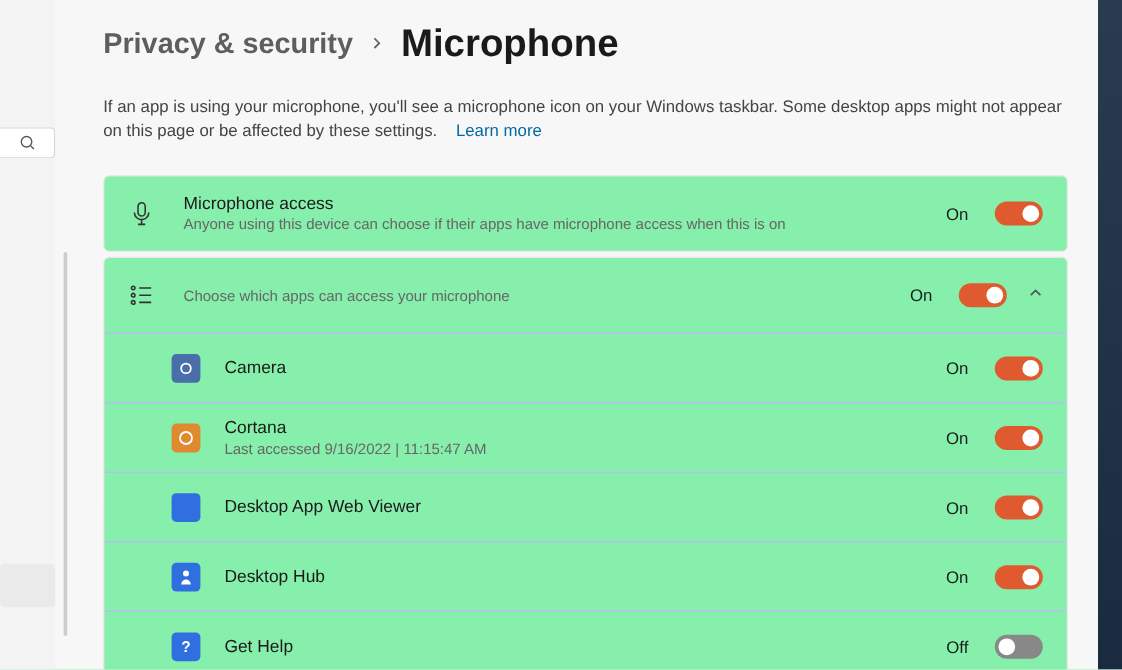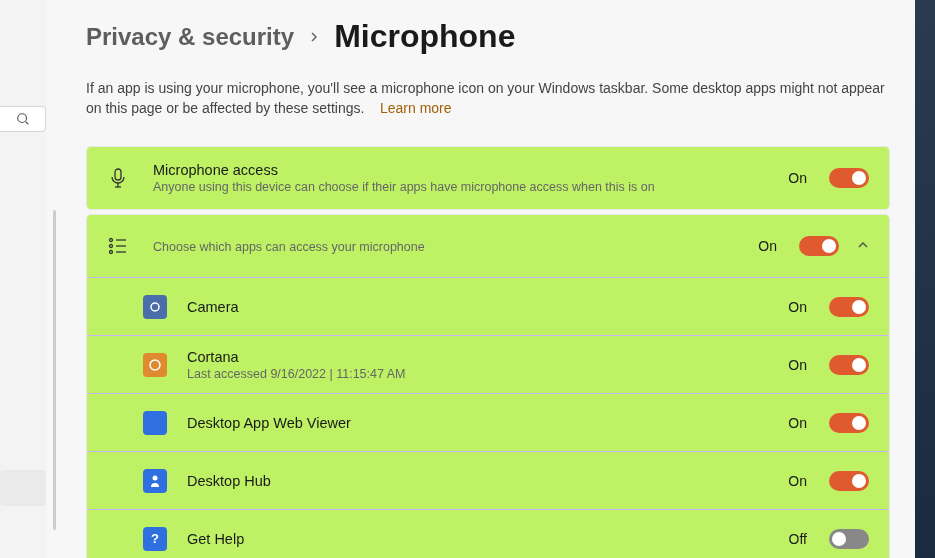--- a/index.html
+++ b/index.html
@@ -77,23 +77,23 @@
       font-weight: 600;
       color: #1a1a1a;
     }
     .desc {
       font-size: 14px;
       color: #444;
       line-height: 1.4;
       margin-bottom: 28px;
       max-width: 802px;
     }
-    .learn-link { color: #a16207; cursor: pointer; text-align: center; }
+    .learn-link { color: #0369a1; cursor: pointer; text-align: center; }
     .card {
-      background: #bef264;
+      background: #86efac;
       border: 1px solid #e8e8e8;
       border-radius: 5px;
       margin-bottom: 4px;
     }
     .row {
       display: flex;
       align-items: center;
       padding: 14px 20px;
       min-height: 62px;
     }

